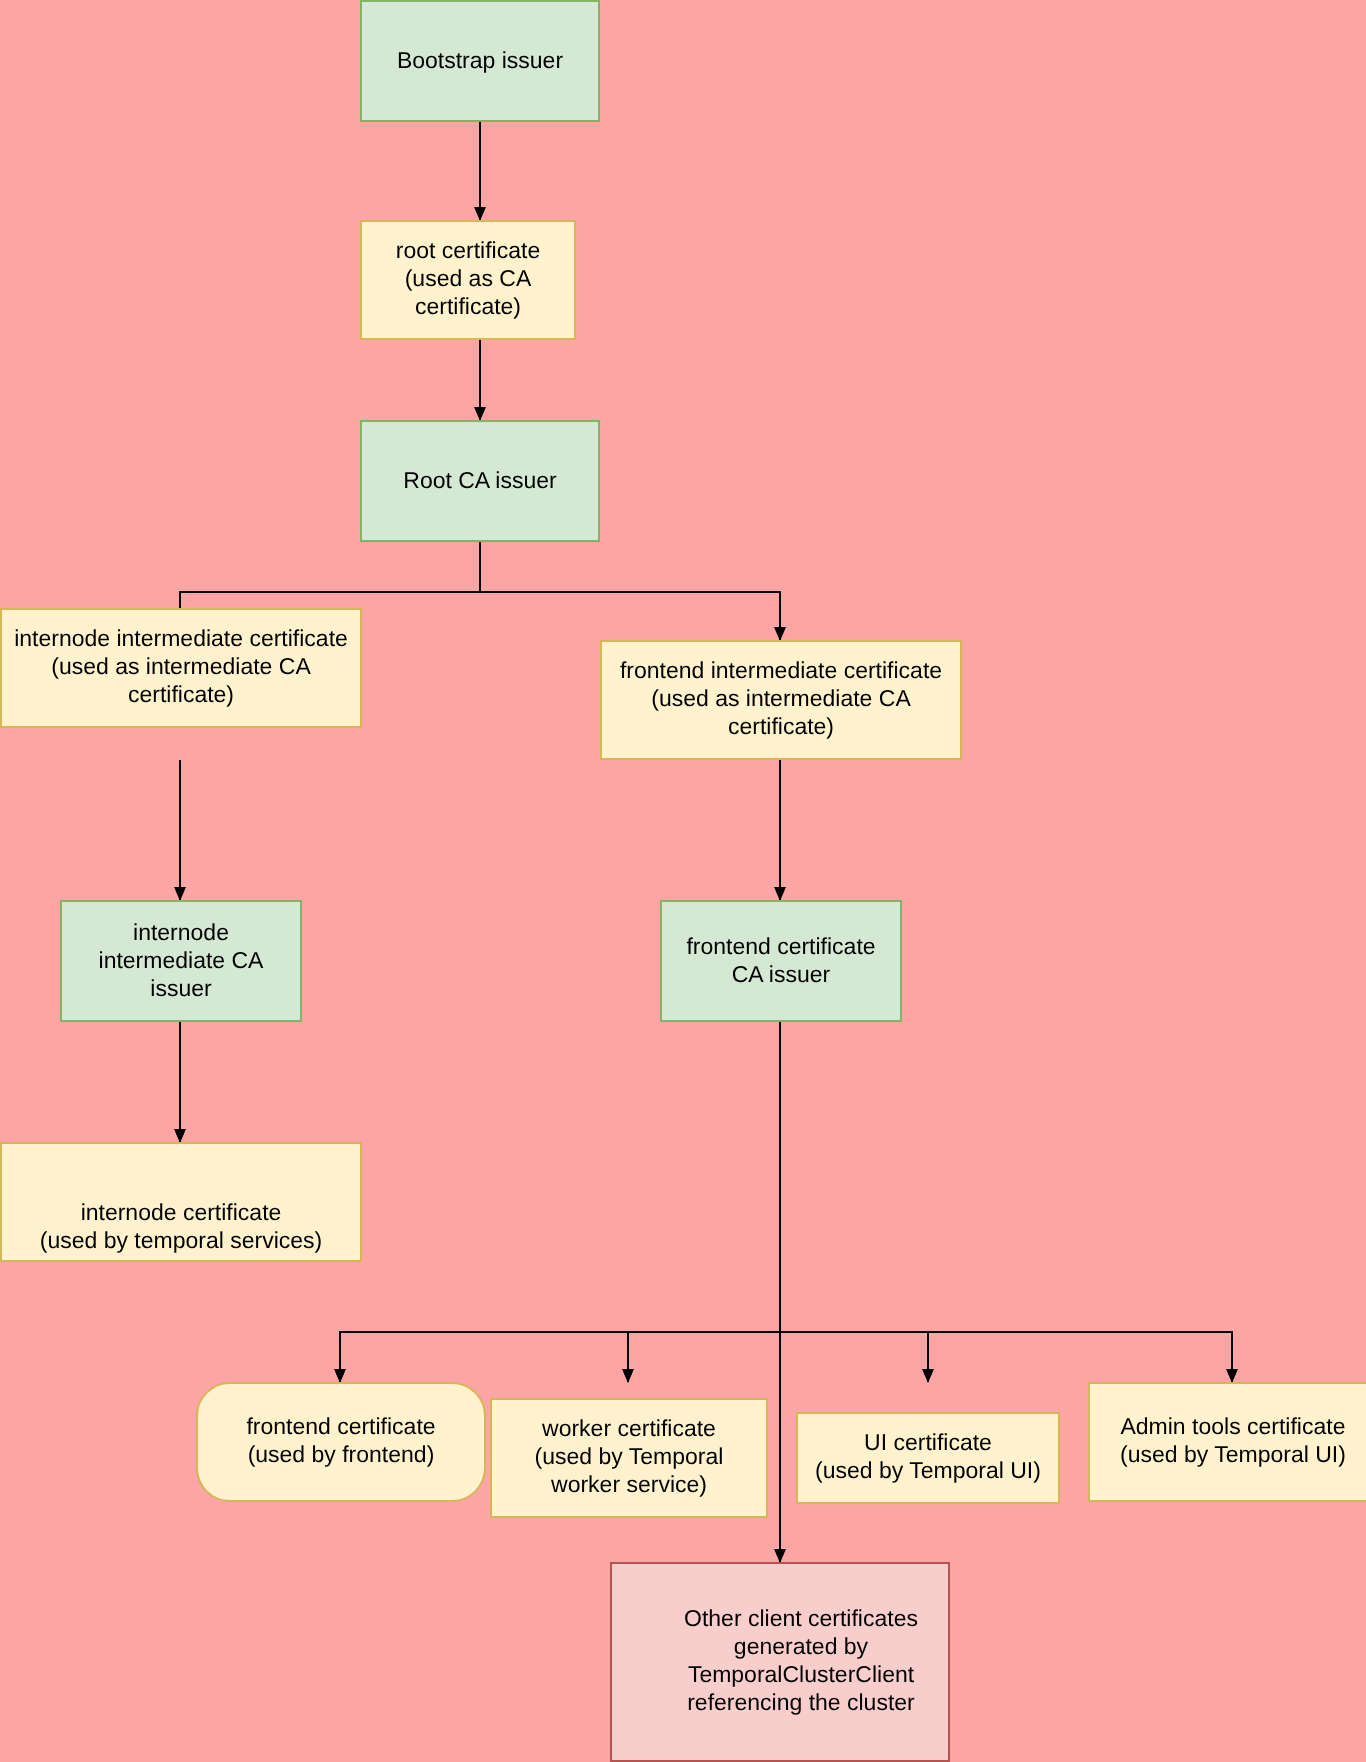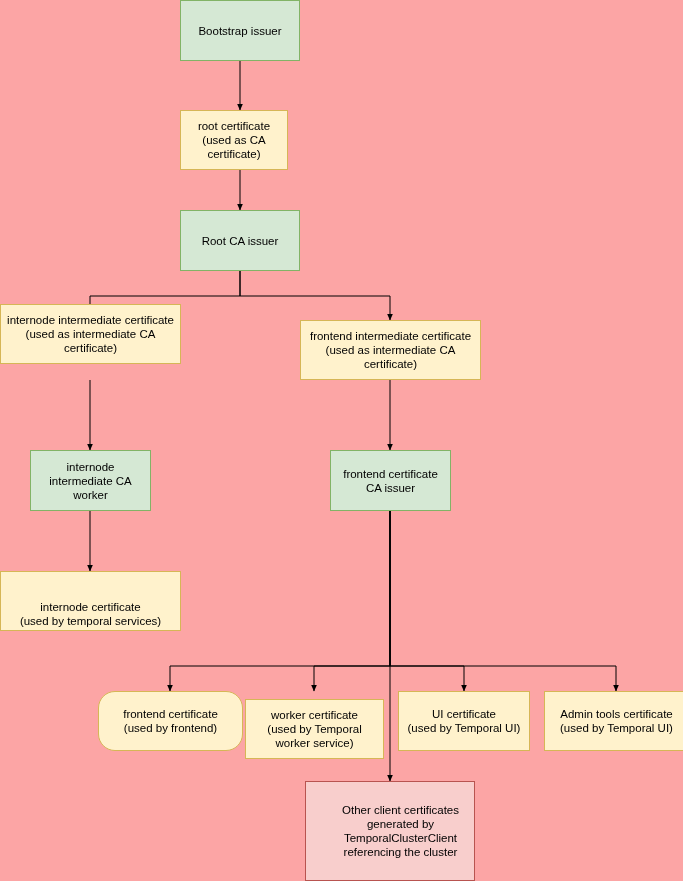--- a/index.html
+++ b/index.html
@@ -86,31 +86,31 @@
 certificate)</span></div>
       <div class="node issuer" style="left: 180px; top: 210px; width: 120px; height: 61px;"><span>Root CA issuer</span></div>
       <div class="node cert" style="left: 0px; top: 304px; width: 181px; height: 60px; align-items: center;"><span>internode intermediate certificate
 (used as intermediate CA
 certificate)</span></div>
       <div class="node cert" style="left: 300px; top: 320px; width: 181px; height: 60px;"><span>frontend intermediate certificate
 (used as intermediate CA
 certificate)</span></div>
       <div class="node issuer" style="left: 30px; top: 450px; width: 121px; height: 61px;"><span>internode
 intermediate CA
-worker</span></div>
+issuer</span></div>
       <div class="node issuer" style="left: 330px; top: 450px; width: 121px; height: 61px;"><span>frontend certificate
 CA issuer</span></div>
       <div class="node cert" style="left: 0px; top: 571px; width: 181px; height: 60px; align-items: flex-end;"><span>internode certificate
 (used by temporal services)</span></div>
       <div class="node cert" style="left: 98px; top: 691px; width: 145px; height: 60px; border-radius: 17px;"><span>frontend certificate
 (used by frontend)</span></div>
       <div class="node cert" style="left: 245px; top: 699px; width: 139px; height: 60px;"><span>worker certificate
 (used by Temporal
 worker service)</span></div>
-      <div class="node cert" style="left: 398px; top: 691px; width: 132px; height: 60px;"><span>UI certificate
+      <div class="node cert" style="left: 398px; top: 706px; width: 132px; height: 46px;"><span>UI certificate
 (used by Temporal UI)</span></div>
       <div class="node cert" style="left: 544px; top: 691px; width: 145px; height: 60px;"><span>Admin tools certificate
 (used by Temporal UI)</span></div>
       <div class="node client" style="left: 305px; top: 781px; width: 170px; height: 100px; padding-left: 25px;"><span>Other client certificates
 generated by
 TemporalClusterClient
 referencing the cluster</span></div>
     </div>
 
 </div>

